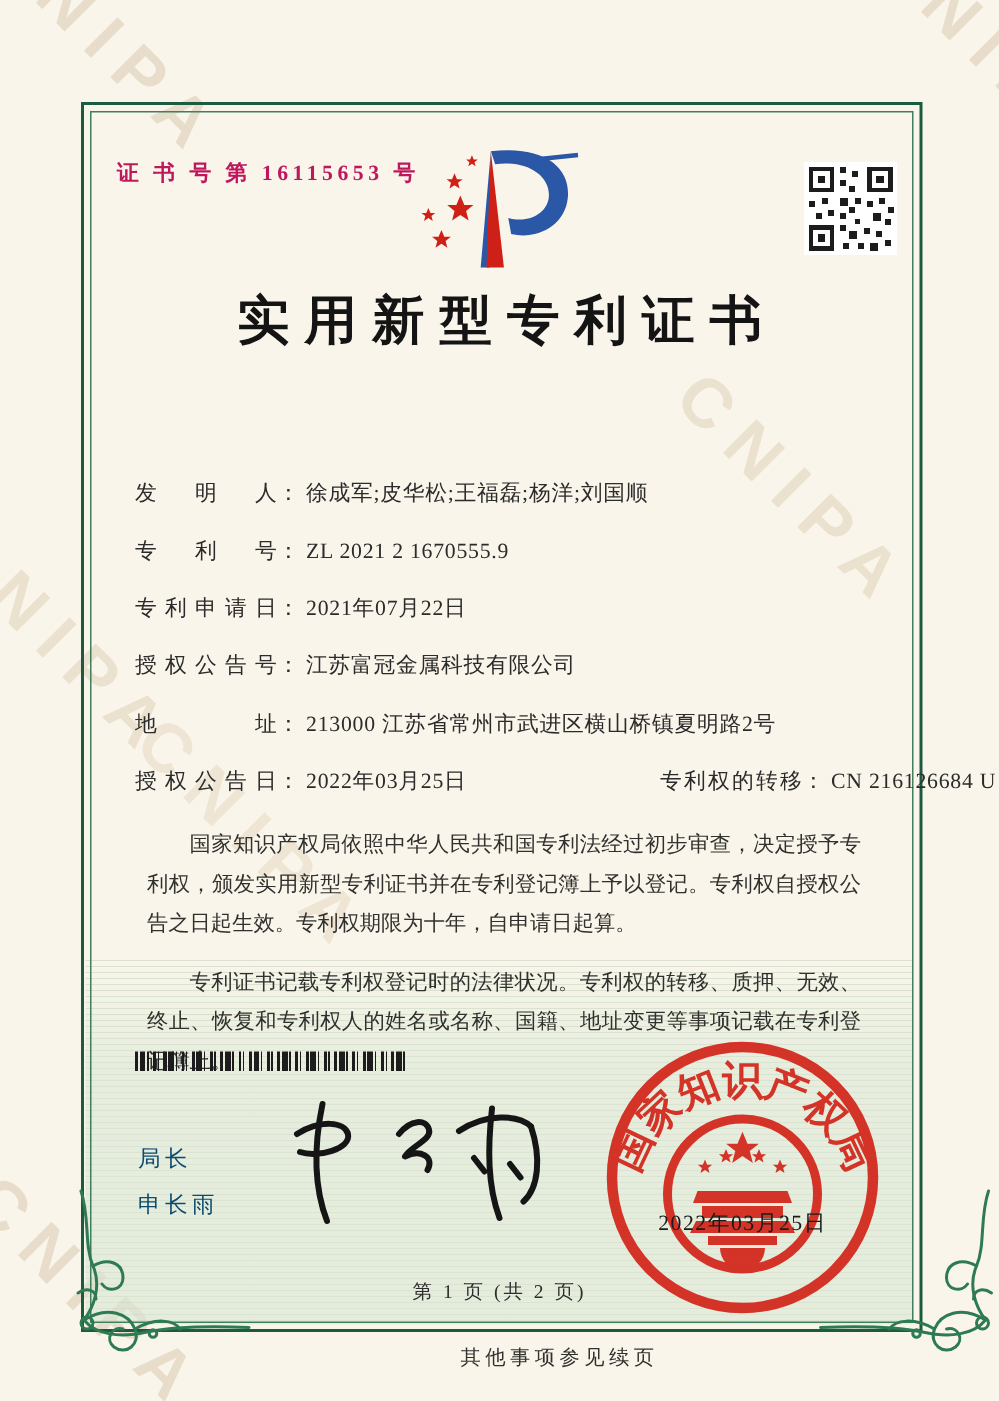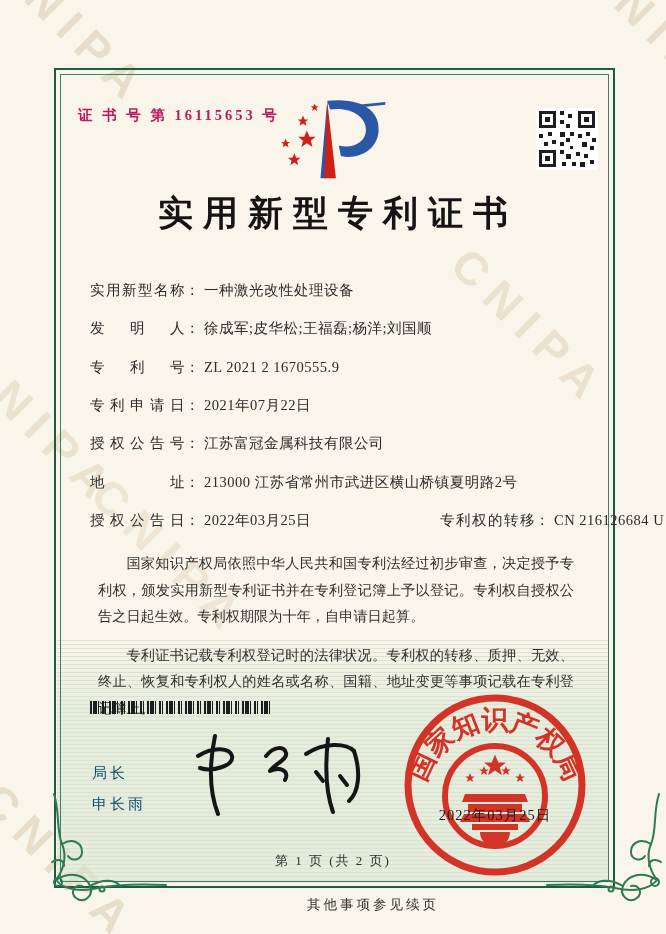--- a/index.html
+++ b/index.html
@@ -137,23 +137,20 @@
         <rect x="36" y="54" width="4" height="4"></rect>
           <rect x="44" y="54" width="5" height="5"></rect>
         <rect x="54" y="52" width="4" height="4"></rect>
           <rect x="34" y="38" width="3" height="3"></rect>
       </g>
     </svg>
   </div>
 
   <div class="title">实用新型专利证书</div>
 
-  <div class="row r1">
-    <span class="flabel">实用新型名称</span><span class="fcolon">：</span><span>一种激光改性处理设备</span>
-  </div>
   <div class="row r2">
     <span class="flabel">发明人</span><span class="fcolon">：</span><span>徐成军;皮华松;王福磊;杨洋;刘国顺</span>
   </div>
   <div class="row r3">
     <span class="flabel">专利号</span><span class="fcolon">：</span><span>ZL 2021 2 1670555.9</span>
   </div>
   <div class="row r4">
     <span class="flabel">专利申请日</span><span class="fcolon">：</span><span>2021年07月22日</span>
   </div>
   <div class="row r5">

